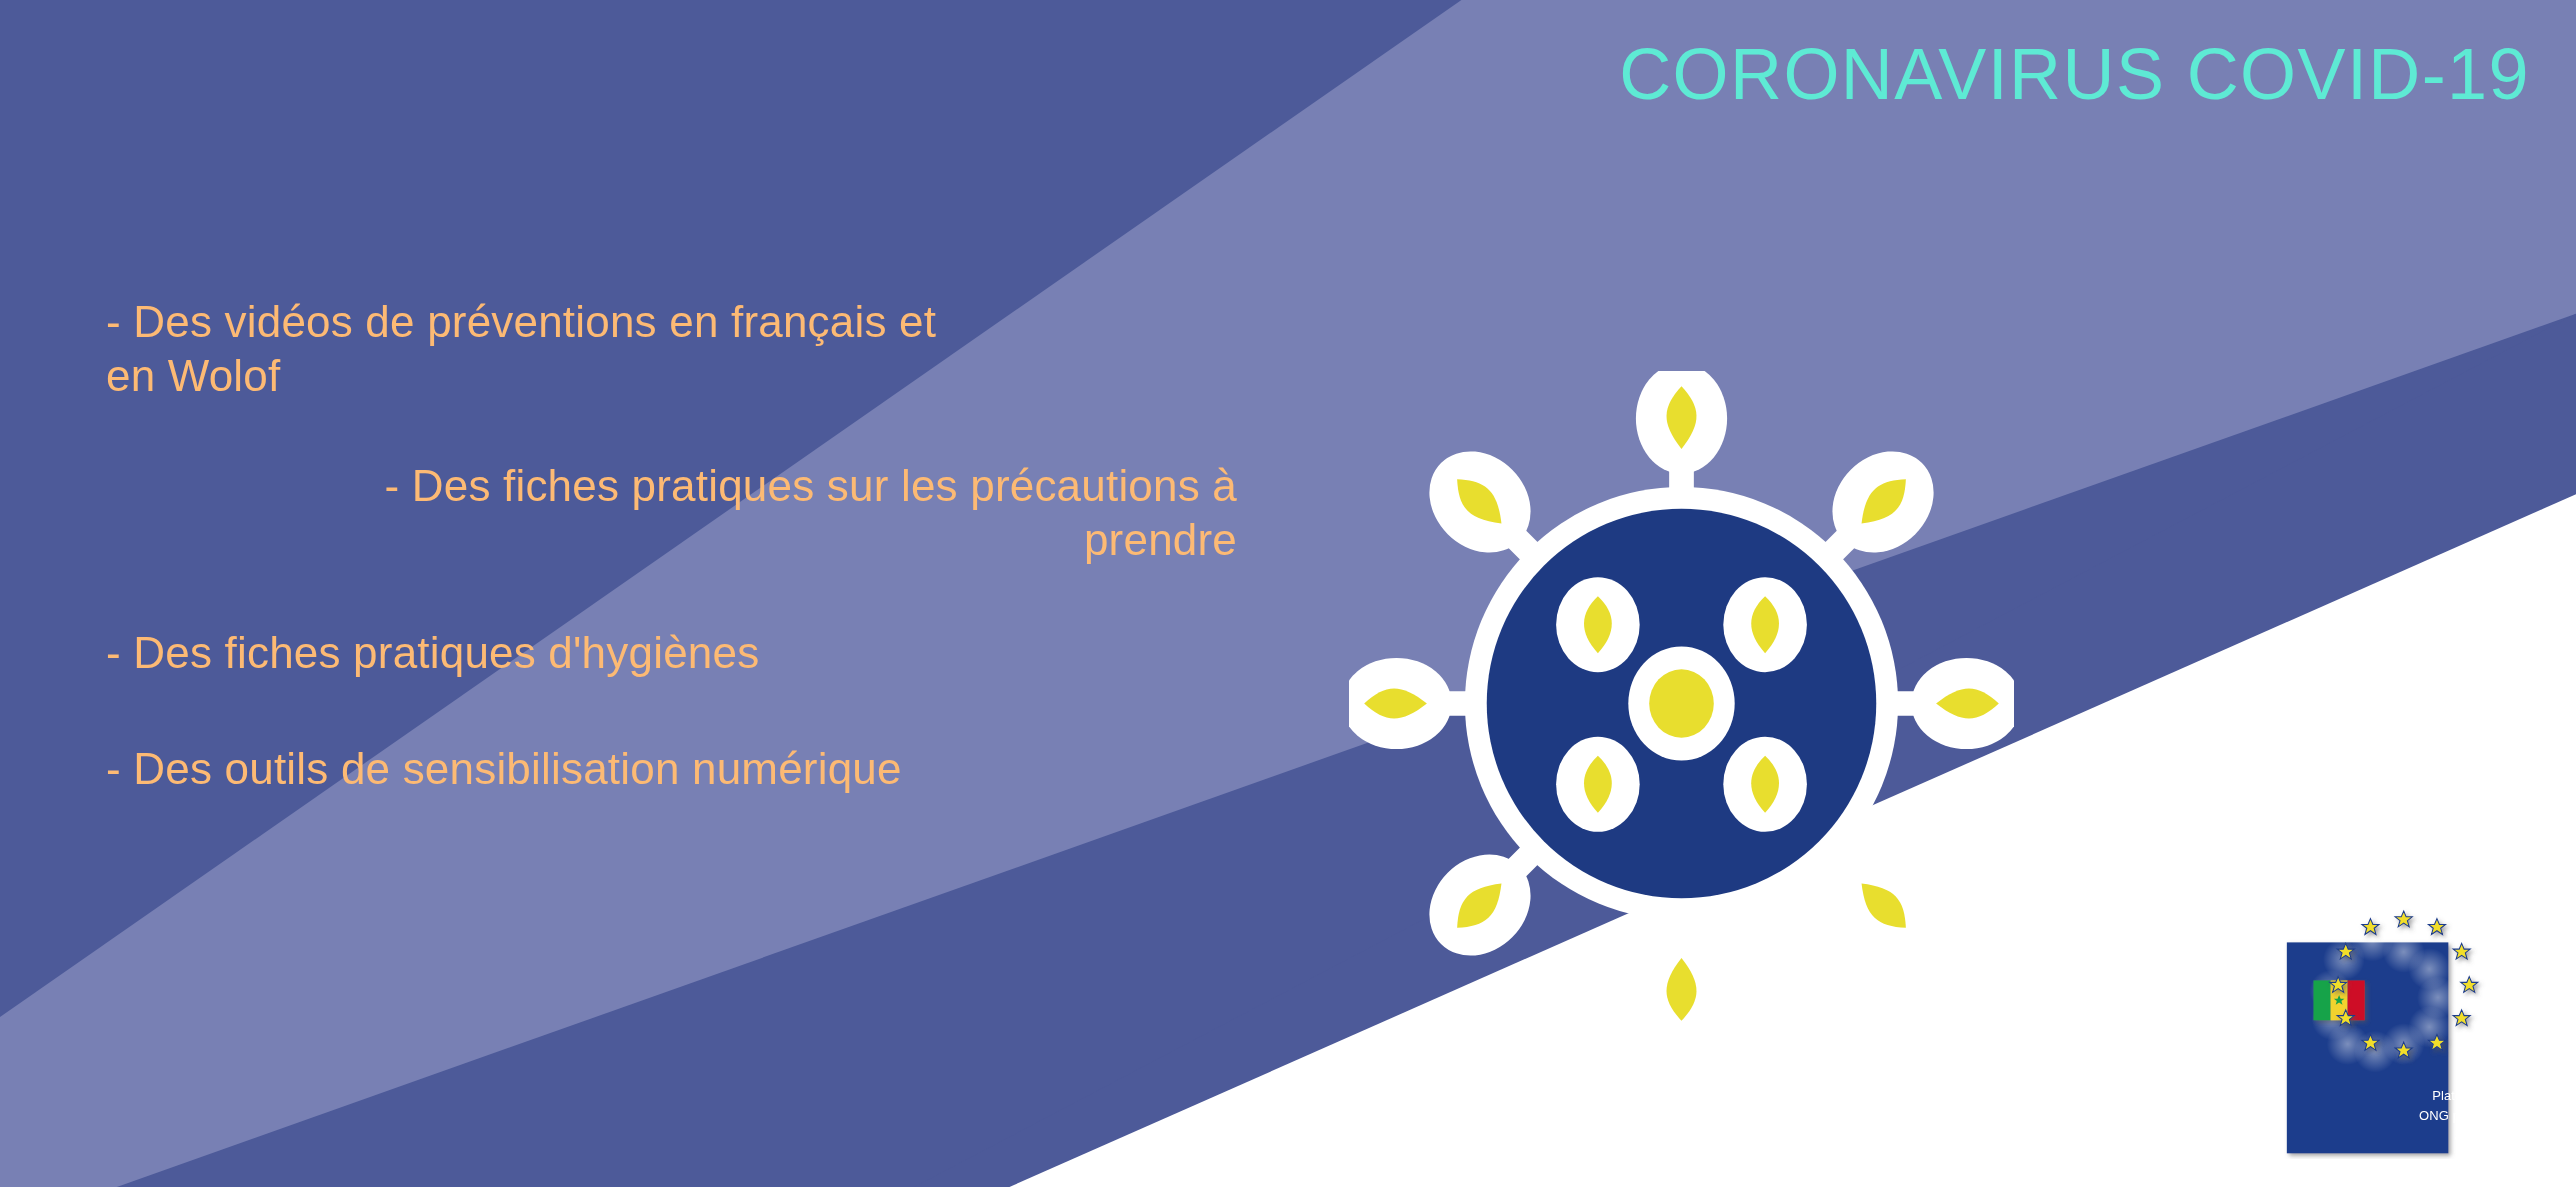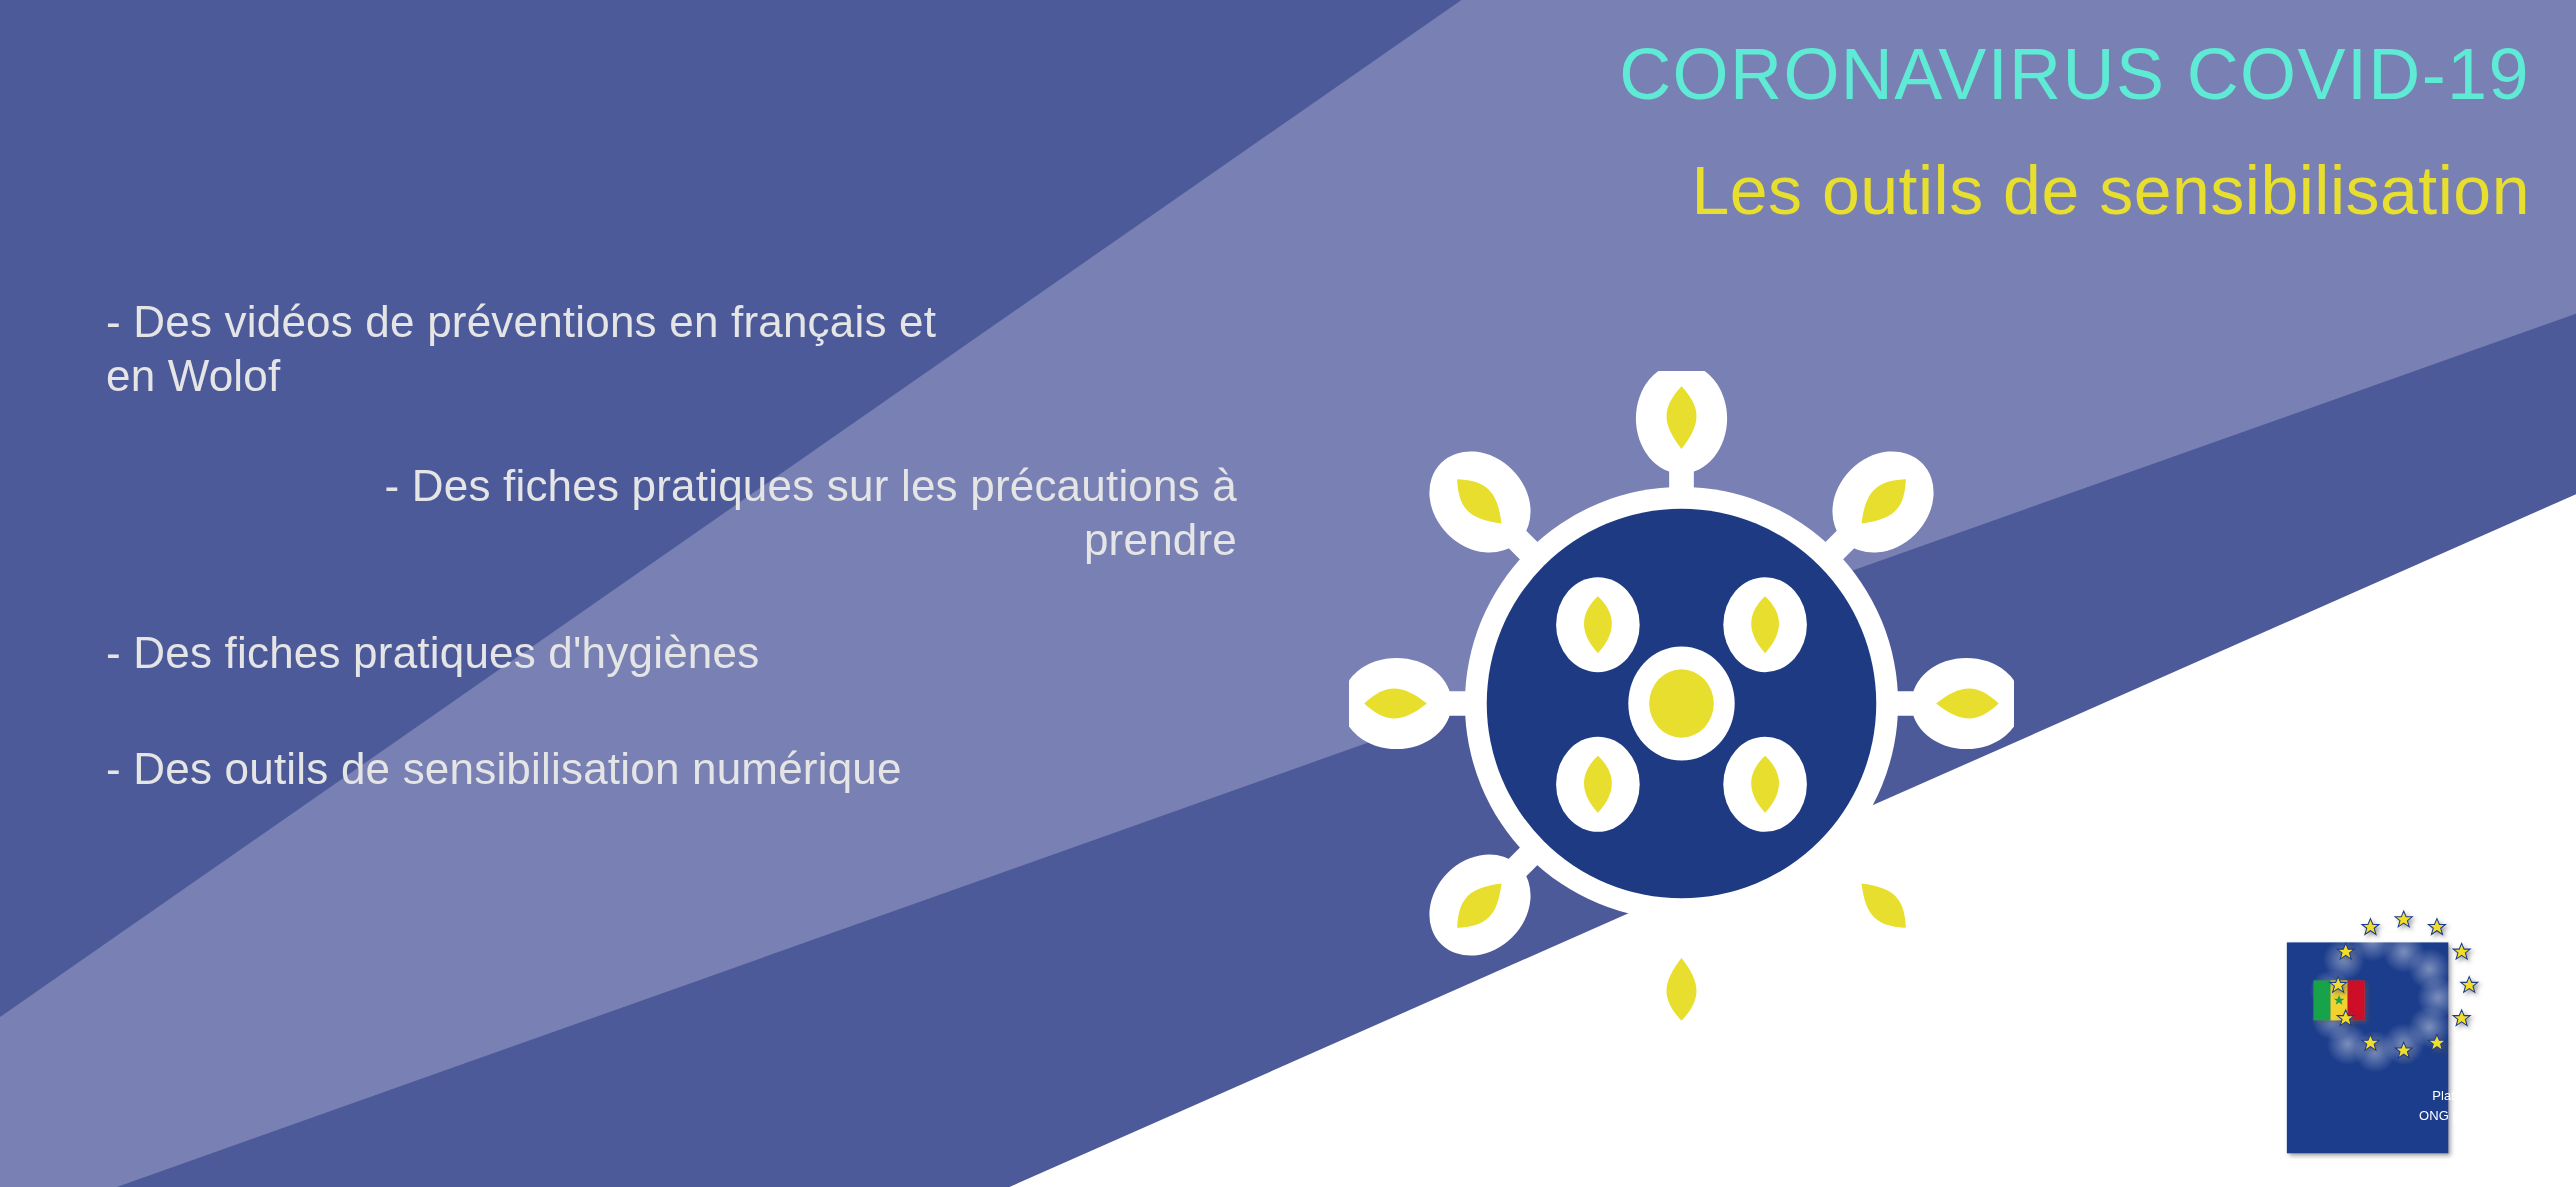--- a/index.html
+++ b/index.html
@@ -26,21 +26,21 @@
 
   
   .bullets {
     position: absolute;
     left: 106px;
     top: 295px;
     width: 1131px;
     z-index: 5;
   }
   .bullet {
-    color: #e5e5e5;
+    color: #fdba74;
     font-size: 44px;
     line-height: 1.22;
     font-weight: 400;
     letter-spacing: 0.2px;
     margin-bottom: 49px;
     white-space: pre-line;
   }
   .bullet:last-child { margin-bottom: 6px; }
   .bullet.b1 { margin-bottom: 57px; }
   .bullet.b2 { margin-bottom: 59px; text-align: right; }
@@ -116,21 +116,20 @@
 
     <polygon points="1538,0 2711,0 2711,330 120,1250 0,1250 0,1070" fill="#7880B4"></polygon>
 
     <polygon points="2711,330 2711,1250 960,1250" fill="#4D5A99"></polygon>
 
     <polygon points="2711,520 2711,1250 1060,1250" fill="#FFFFFF"></polygon>
   </svg>
 
   <div class="heading-block">
     <h1 class="title">CORONAVIRUS COVID-19</h1>
-    <h2 class="subtitle">Les outils de sensibilisation</h2>
   </div>
 
   <div class="bullets">
     <div class="bullet b1">- Des vidéos de préventions en français et
 en Wolof</div>
     <div class="bullet b2">- Des fiches pratiques sur les précautions à
 prendre</div>
     <div class="bullet b3">- Des fiches pratiques d'hygiènes</div>
     <div class="bullet b4">- Des outils de sensibilisation numérique</div>
   </div>

